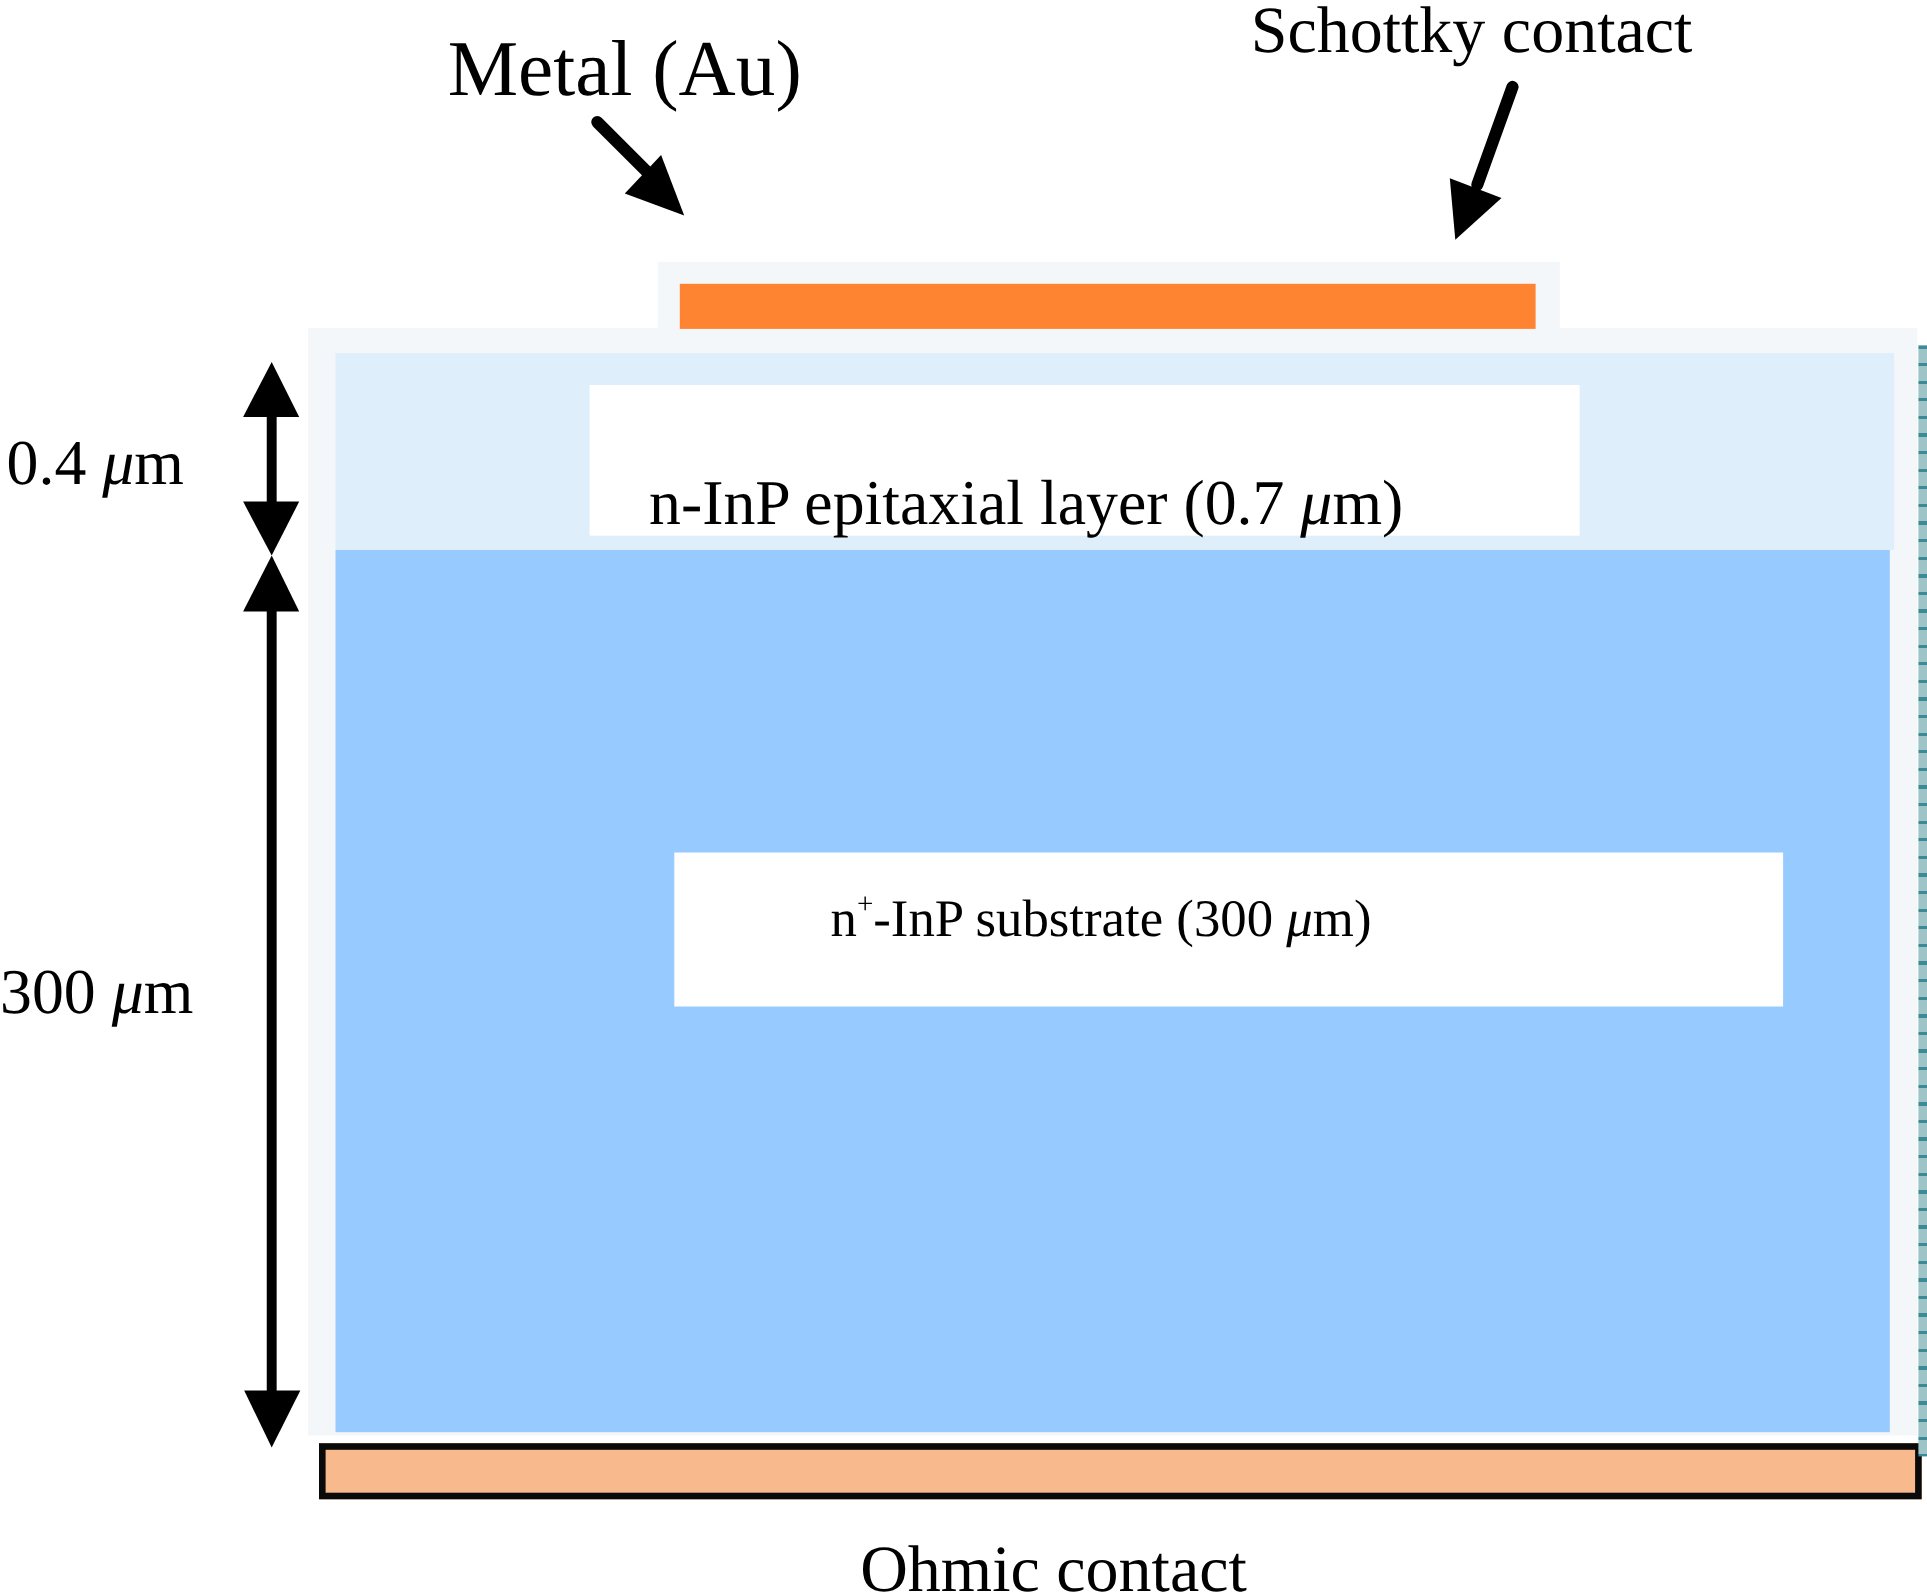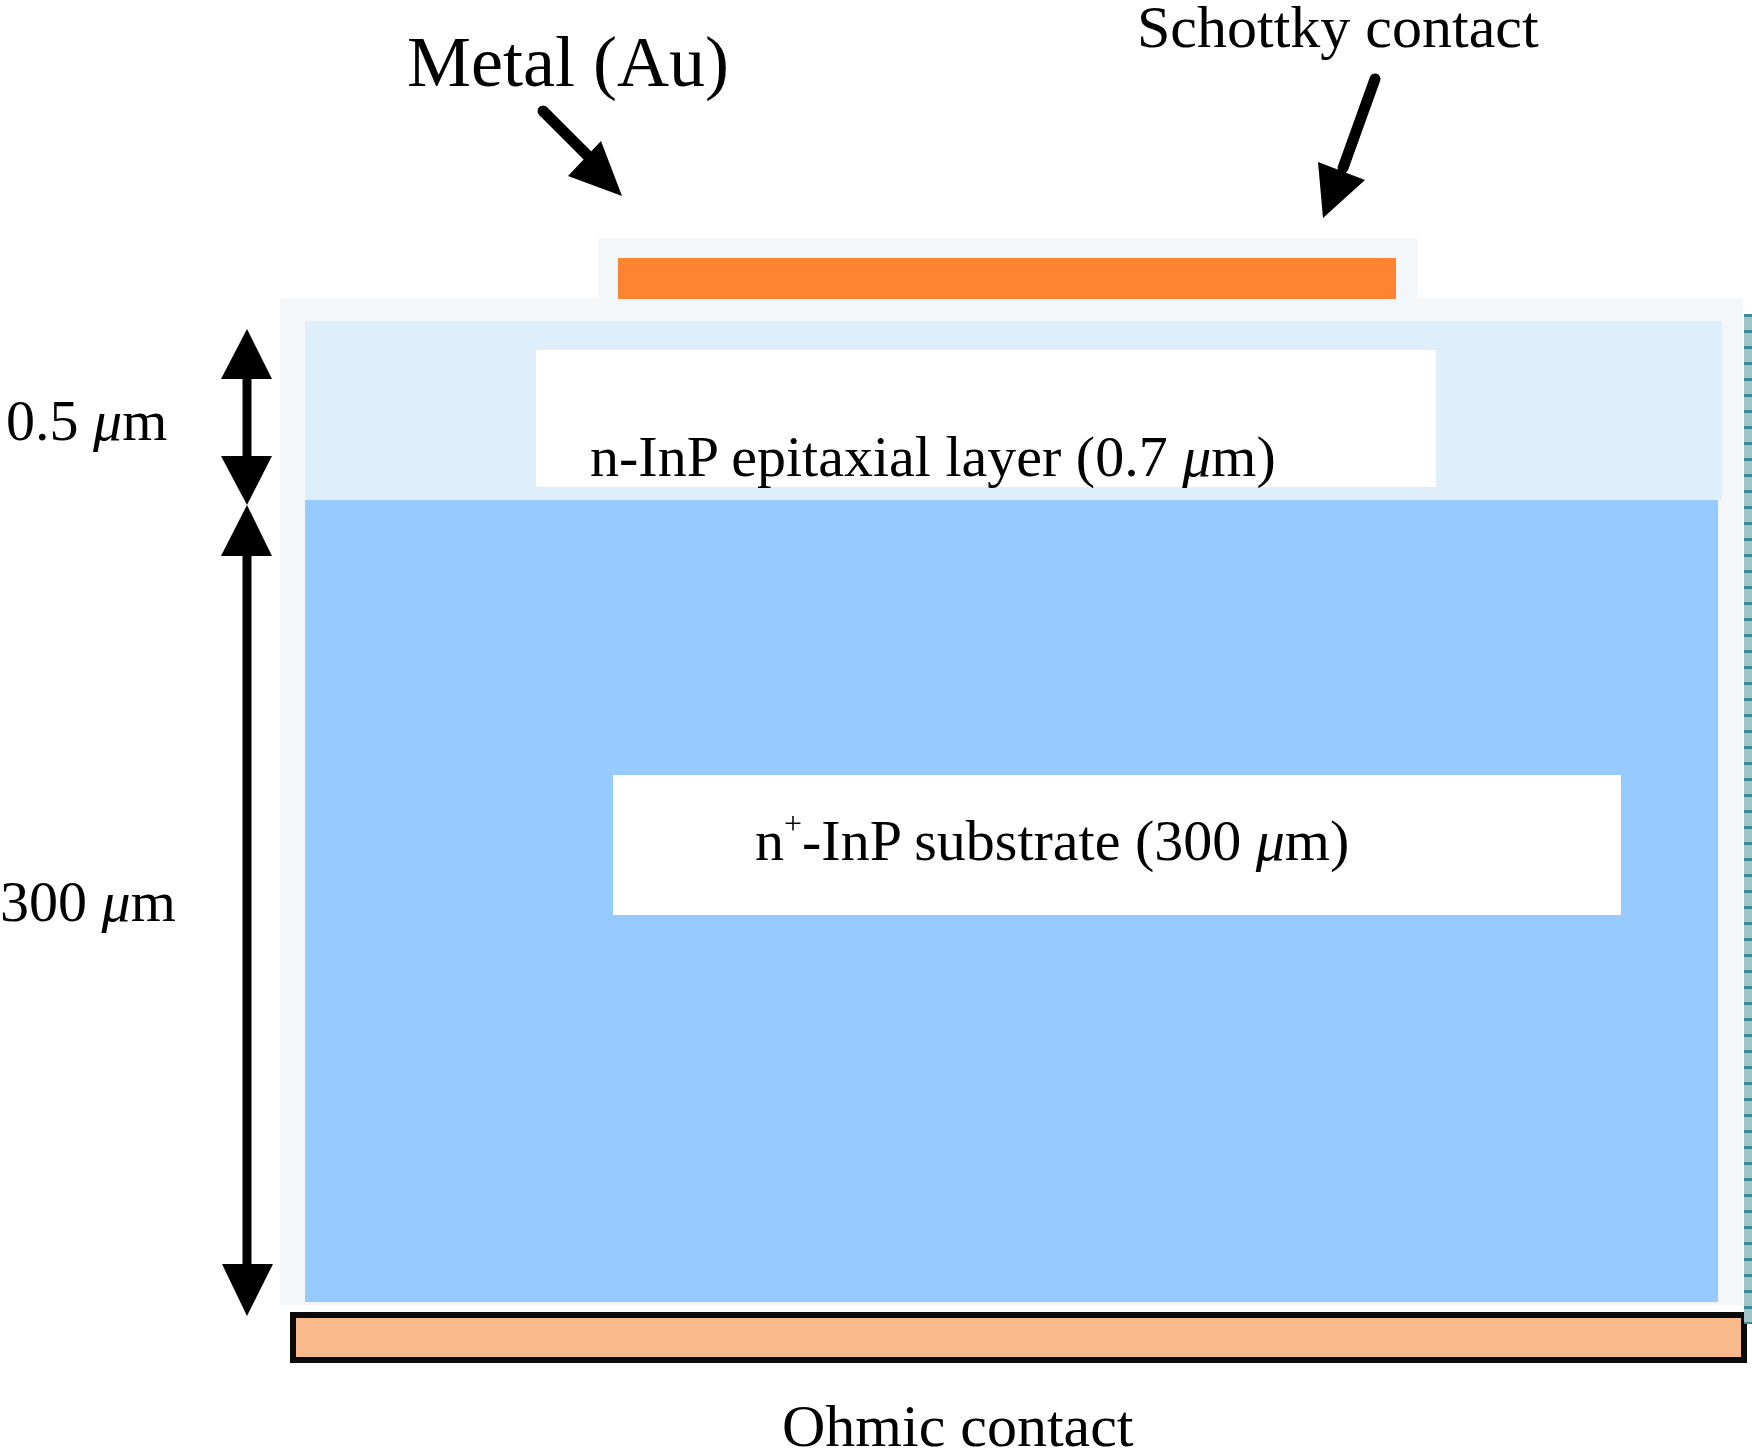--- a/index.html
+++ b/index.html
@@ -17,21 +17,21 @@
     #epi-label-box { left: 536px; top: 350px; width: 900px; height: 137px; background: #ffffff; }
     #sub-label-box { left: 613px; top: 775px; width: 1008px; height: 140px; background: #ffffff; }
     #ohmic-bar { left: 290px; top: 1312px; width: 1445px; height: 39px; background: #f8ba8c;
                  border: 6px solid #0a0a0a; }
     #edge-stripe { left: 1744px; top: 314px; width: 8px; height: 1010px;
                    background: repeating-linear-gradient(180deg, #3c8a96 0 3px, #9fc4c8 3px 16px); }
 
     #lbl-metal { left: 407px; top: 26px; font-size: 72px; }
     #lbl-schottky { left: 1137px; top: -3px; font-size: 60px; }
     #lbl-epi { left: 590px; top: 388px; font-size: 58px; margin-top: 40px; }
-    #lbl-sub { left: 755px; top: 812px; font-size: 58px; }
+    #lbl-sub { left: 755px; top: 812px; font-size: 48px; }
     #lbl-dim-07 { left: 6px; top: 392px; font-size: 58px; }
     #lbl-dim-300 { left: 0px; top: 873px; font-size: 58px; }
     #lbl-ohmic { left: 782px; top: 1396px; font-size: 60px; }
     sup { font-size: 0.55em; vertical-align: 0.8em; line-height: 0; }
 
     svg.overlay { position: absolute; left: 0; top: 0; width: 1752px; height: 1449px; pointer-events: none; }
   </style>
 </head>
 <body>
 
@@ -50,21 +50,21 @@
 
 <div id="lbl-epi" class="label">
   <span>n-InP epitaxial layer (0.7 </span><span class="mu">μ</span><span>m)</span>
 </div>
 
 <div id="lbl-sub" class="label">
   <span>n</span><sup>+</sup><span>-InP substrate (300 </span><span class="mu">μ</span><span>m)</span>
 </div>
 
 <div id="lbl-dim-07" class="label">
-  <span>0.5 </span><span class="mu">μ</span><span>m</span>
+  <span>0.4 </span><span class="mu">μ</span><span>m</span>
 </div>
 
 <div id="lbl-dim-300" class="label">
   <span>300 </span><span class="mu">μ</span><span>m</span>
 </div>
 
 <div id="lbl-ohmic" class="label">Ohmic contact</div>
 
 <svg class="overlay" viewBox="0 0 1752 1449">
 

